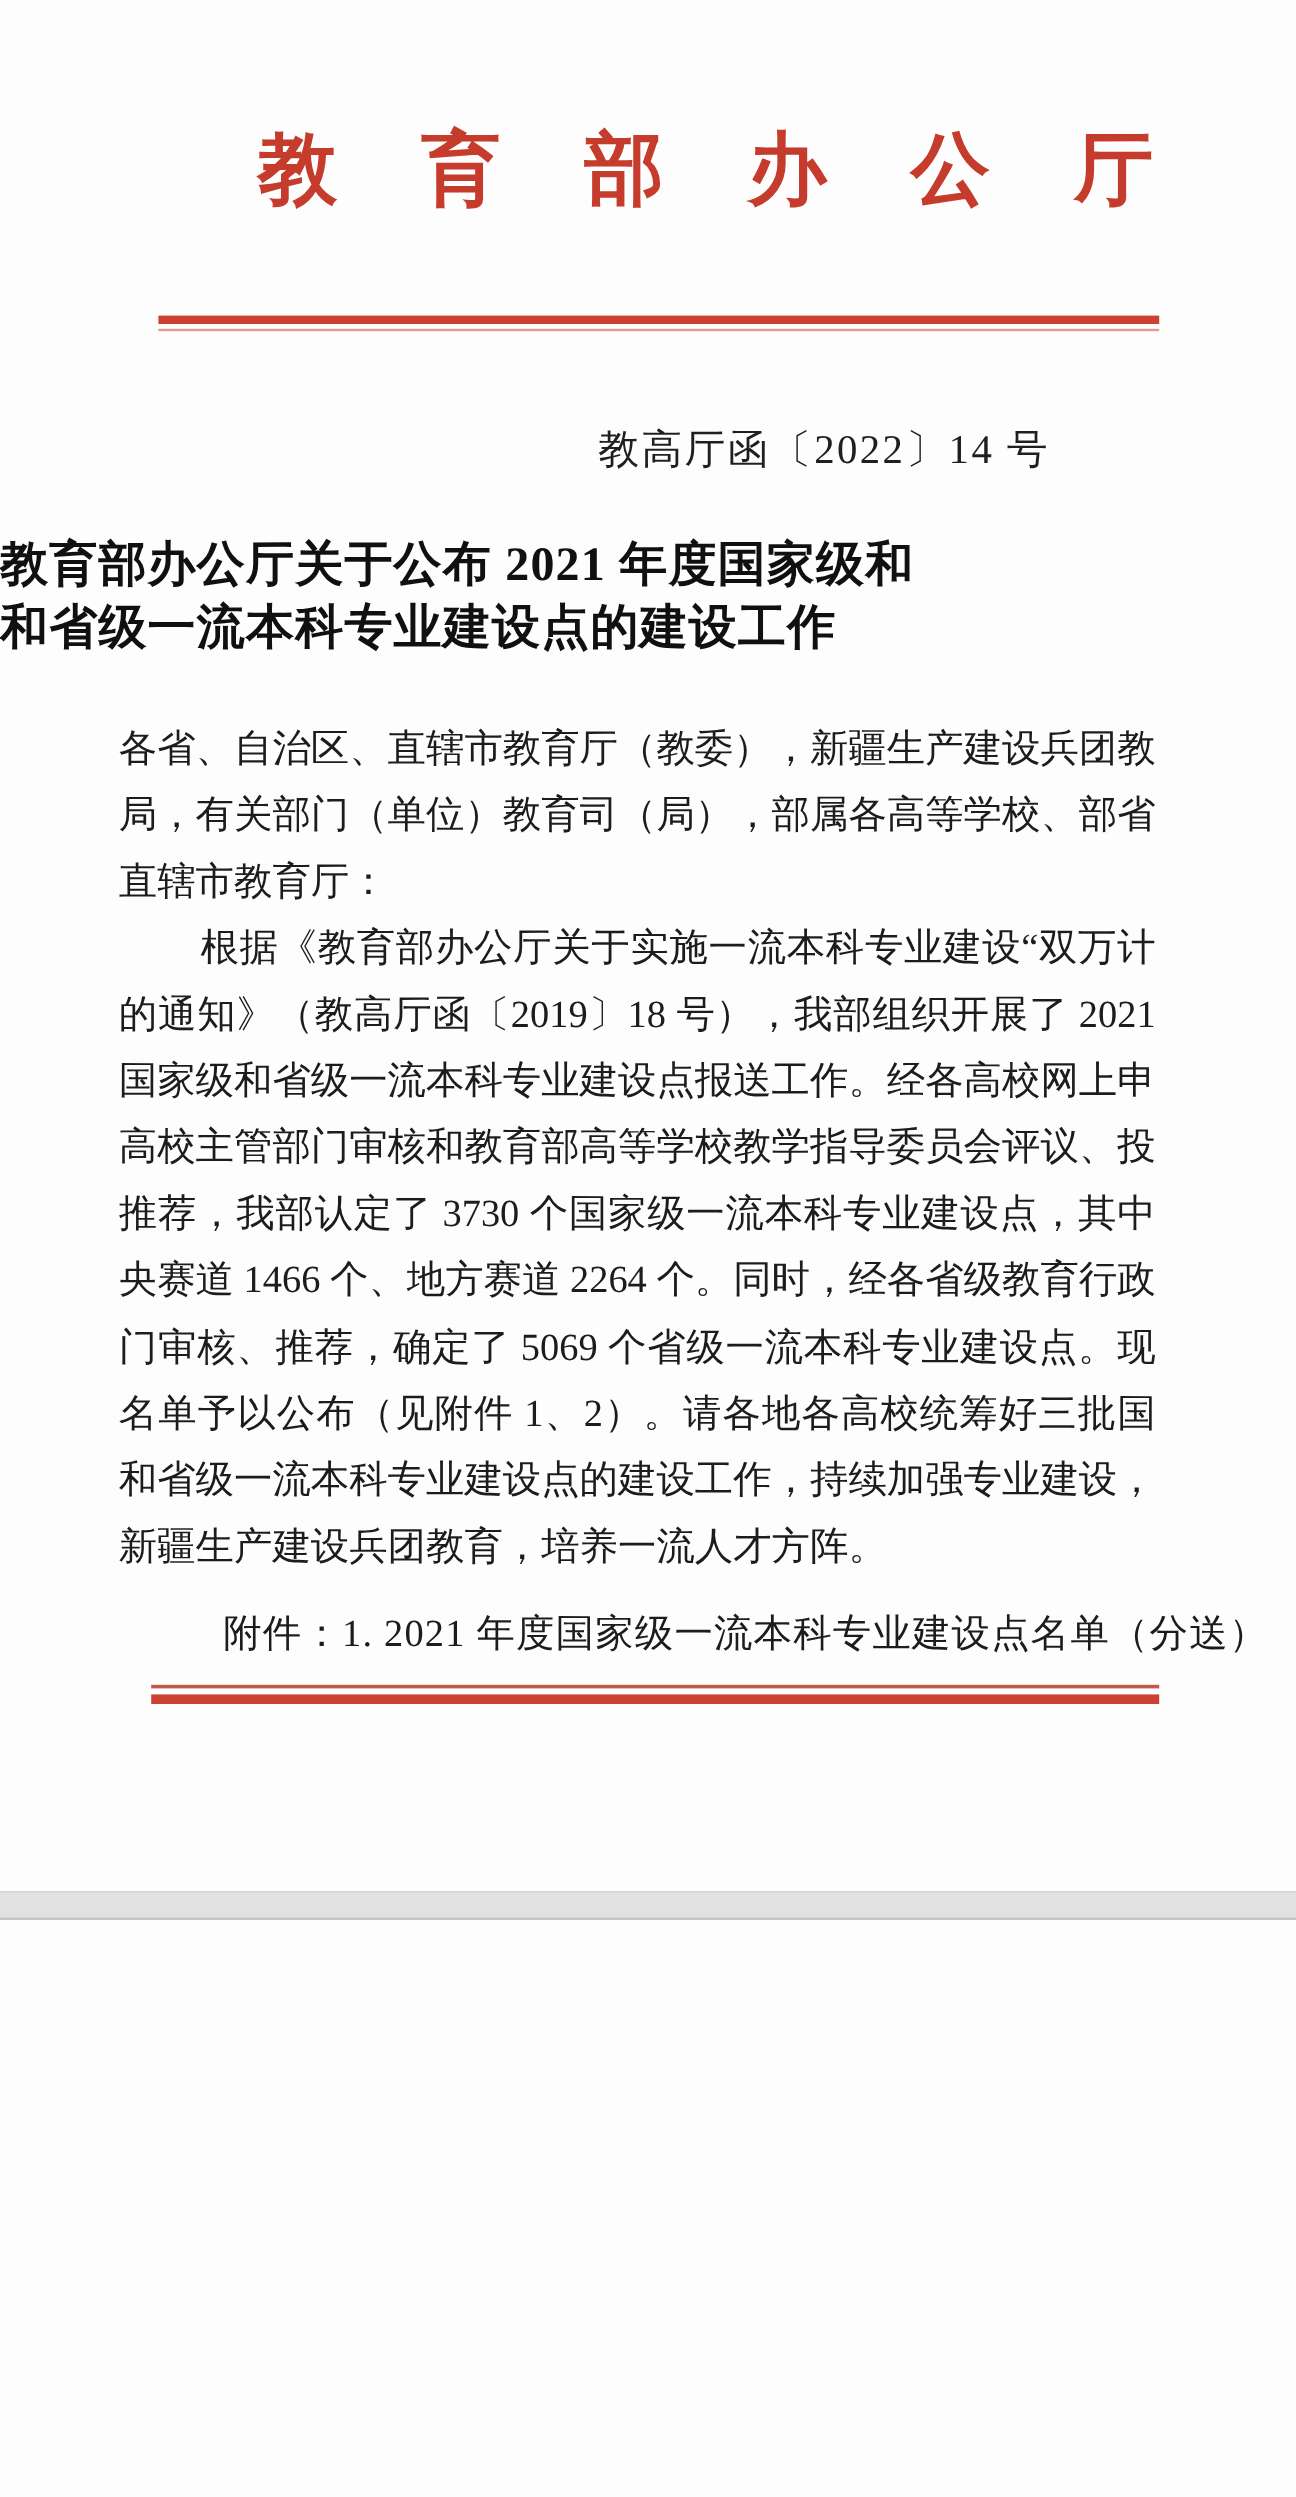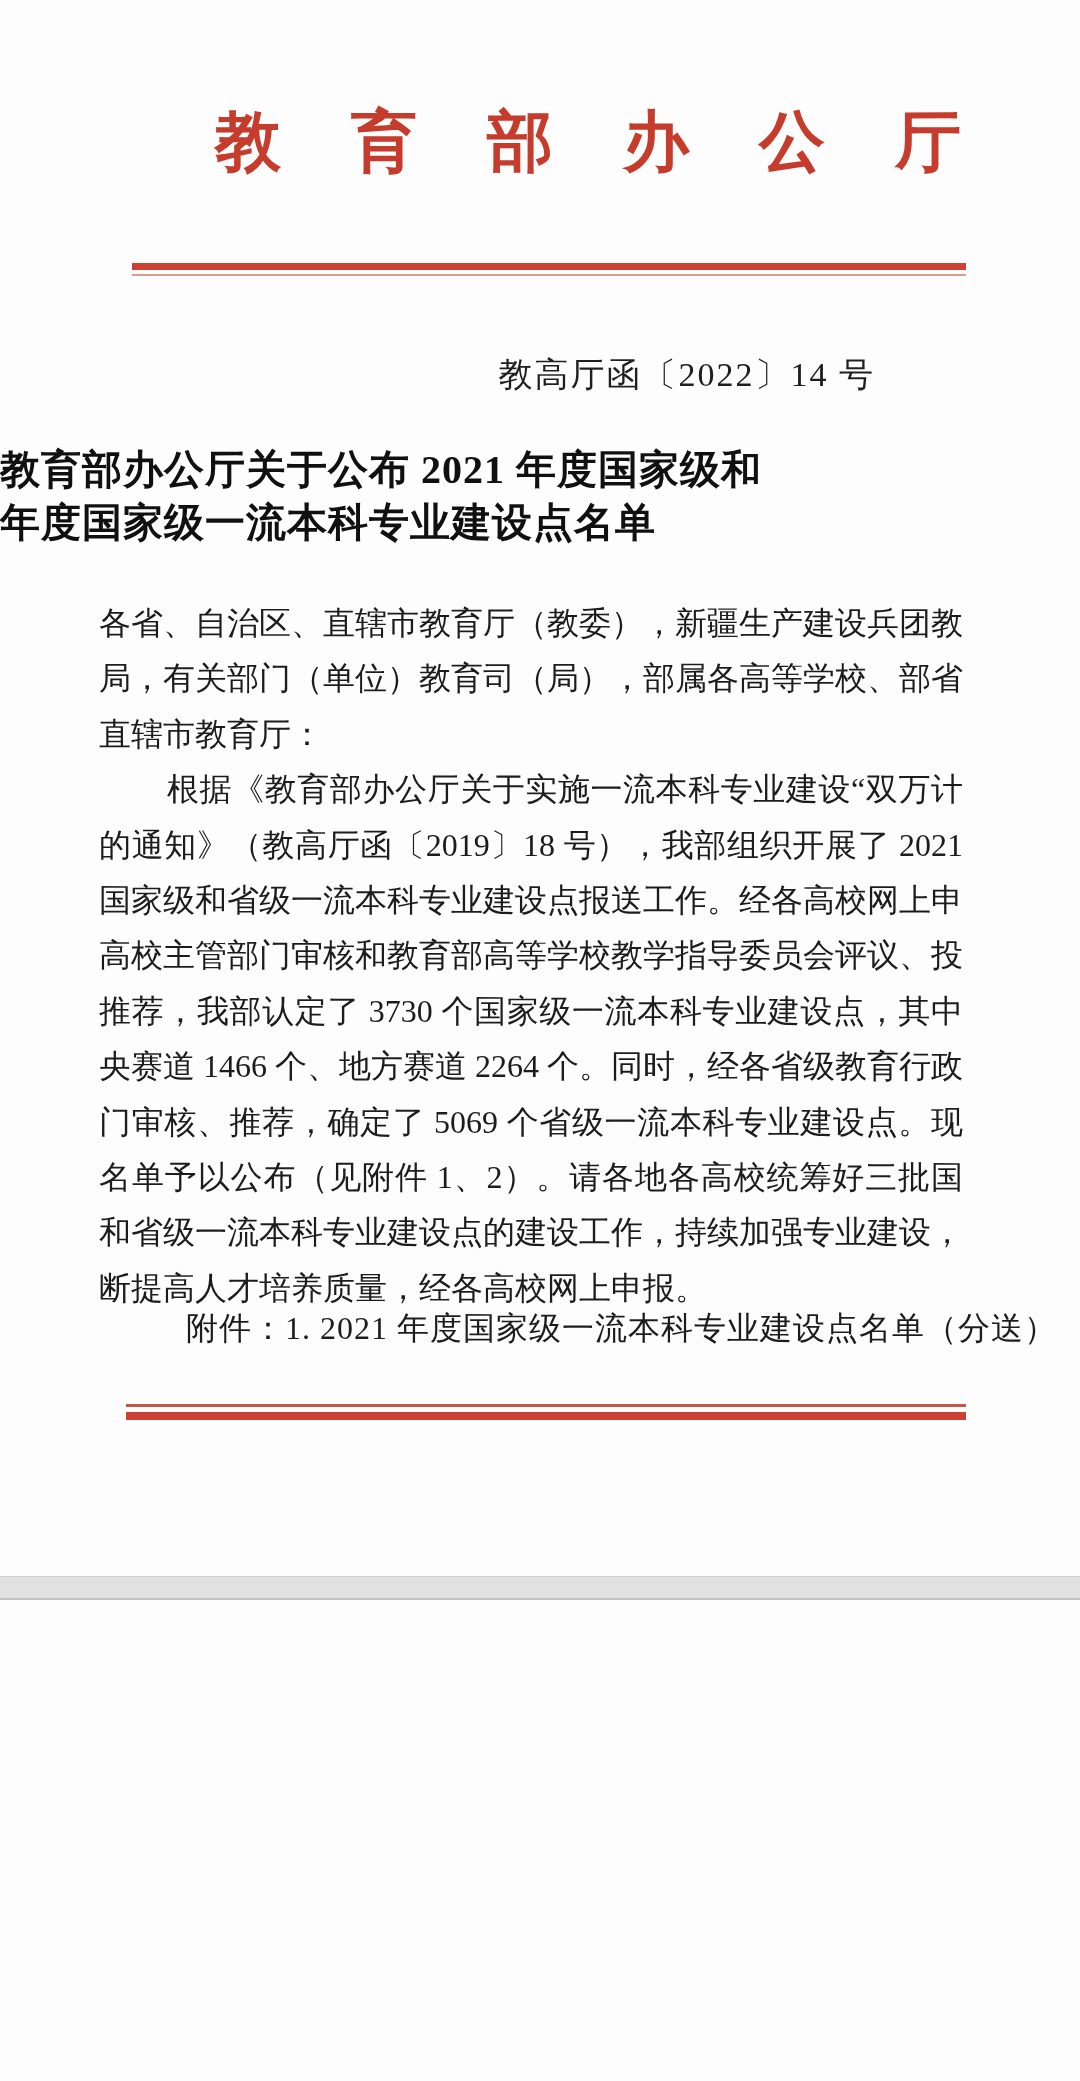--- a/index.html
+++ b/index.html
@@ -46,58 +46,58 @@
   }
   .body-block .line{
     height:55.4px;line-height:55.4px;white-space:nowrap;
   }
   .body-block .line.fill{
     text-align:justify;text-align-last:justify;white-space:normal;
     overflow:hidden;
   }
   .body-block .line.indent{text-indent:68px;}
   .attach1{
-    position:absolute;top:1307px;left:186px;
+    position:absolute;top:1340px;left:186px;
     font-size:32px;color:#1c1c1c;white-space:nowrap;letter-spacing:1px;
   }
 </style>
 </head>
 <body>
 
 <div class="screen">
 
   <div class="page page1">
 
     <div class="red-header">教育部办公厅</div>
 
     <div class="rule rule-top">
       <div class="bar-thick"></div>
       <div class="bar-thin"></div>
     </div>
 
     <div class="doc-number">教高厅函〔2022〕14 号</div>
 
     <div class="doc-title l1">教育部办公厅关于公布 2021 年度国家级和</div>
-    <div class="doc-title l2">年度国家级一流本科专业建设点名单</div>
+    <div class="doc-title l2">和省级一流本科专业建设点的建设工作</div>
 
     <div class="body-block">
       <div class="line fill">各省、自治区、直辖市教育厅（教委），新疆生产建设兵团教育</div>
       <div class="line fill">局，有关部门（单位）教育司（局），部属各高等学校、部省合</div>
       <div class="line">直辖市教育厅：</div>
 
       <div class="line fill indent">根据《教育部办公厅关于实施一流本科专业建设“双万计划”</div>
       <div class="line fill">的通知》（教高厅函〔2019〕18 号），我部组织开展了 2021 年度</div>
       <div class="line fill">国家级和省级一流本科专业建设点报送工作。经各高校网上申报、</div>
       <div class="line fill">高校主管部门审核和教育部高等学校教学指导委员会评议、投票</div>
       <div class="line fill">推荐，我部认定了 3730 个国家级一流本科专业建设点，其中中</div>
       <div class="line fill">央赛道 1466 个、地方赛道 2264 个。同时，经各省级教育行政部</div>
       <div class="line fill">门审核、推荐，确定了 5069 个省级一流本科专业建设点。现将</div>
       <div class="line fill">名单予以公布（见附件 1、2）。请各地各高校统筹好三批国家级</div>
       <div class="line fill">和省级一流本科专业建设点的建设工作，持续加强专业建设，不</div>
-      <div class="line">断提高人才培养质量，经各高校网上申报。</div>
+      <div class="line">新疆生产建设兵团教育，培养一流人才方阵。</div>
     </div>
 
     <div class="attach1">
       <span>附件：</span><span>1. 2021 年度国家级一流本科专业建设点名单（分送）</span>
     </div>
 
     <div class="rule rule-bottom">
       <div class="bar-thin"></div>
       <div class="bar-thick"></div>
     </div>

